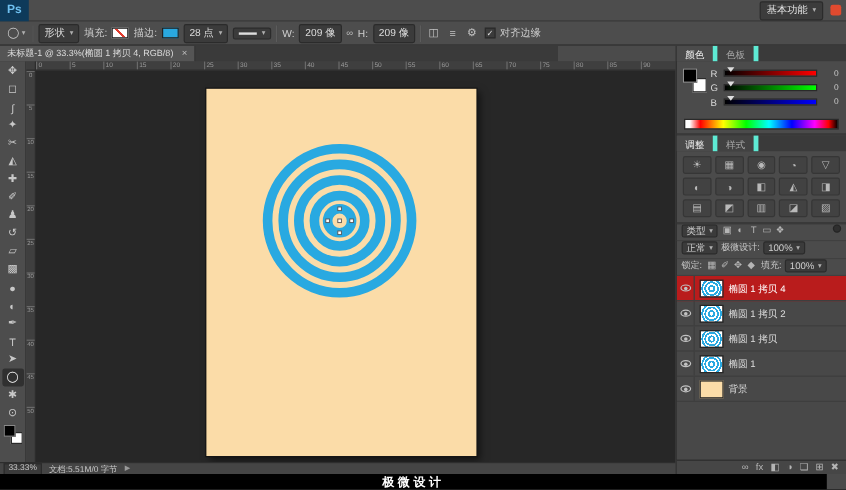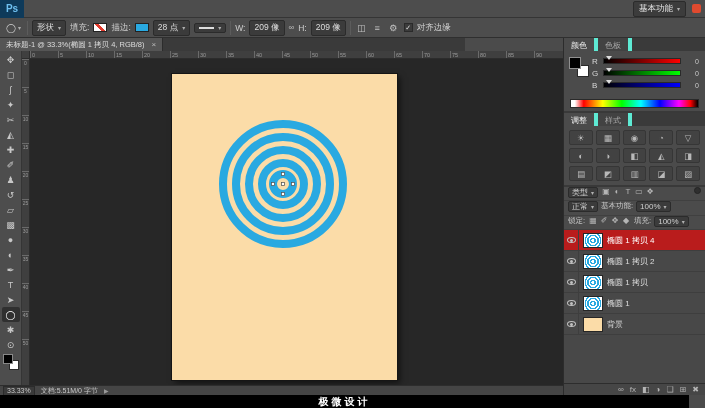--- a/index.html
+++ b/index.html
@@ -384,21 +384,21 @@
           <span class="mini-icon">❖</span>
         </span>
       <span class="toggle-dot"></span>
     </div>
 
     <div class="lp-row lp-blend">
       <span class="mini-box">
         <span>正常</span>
         <span class="caret">▾</span>
       </span>
-      <span class="lp-label">基本功能:</span>
+      <span class="lp-label">极微设计:</span>
       <span class="mini-box">
         <span>100%</span>
         <span class="caret">▾</span>
       </span>
     </div>
 
     <div class="lp-row lp-lock">
       <span class="lp-label">锁定:</span>
       <span style="display:flex;gap:1px">
 

